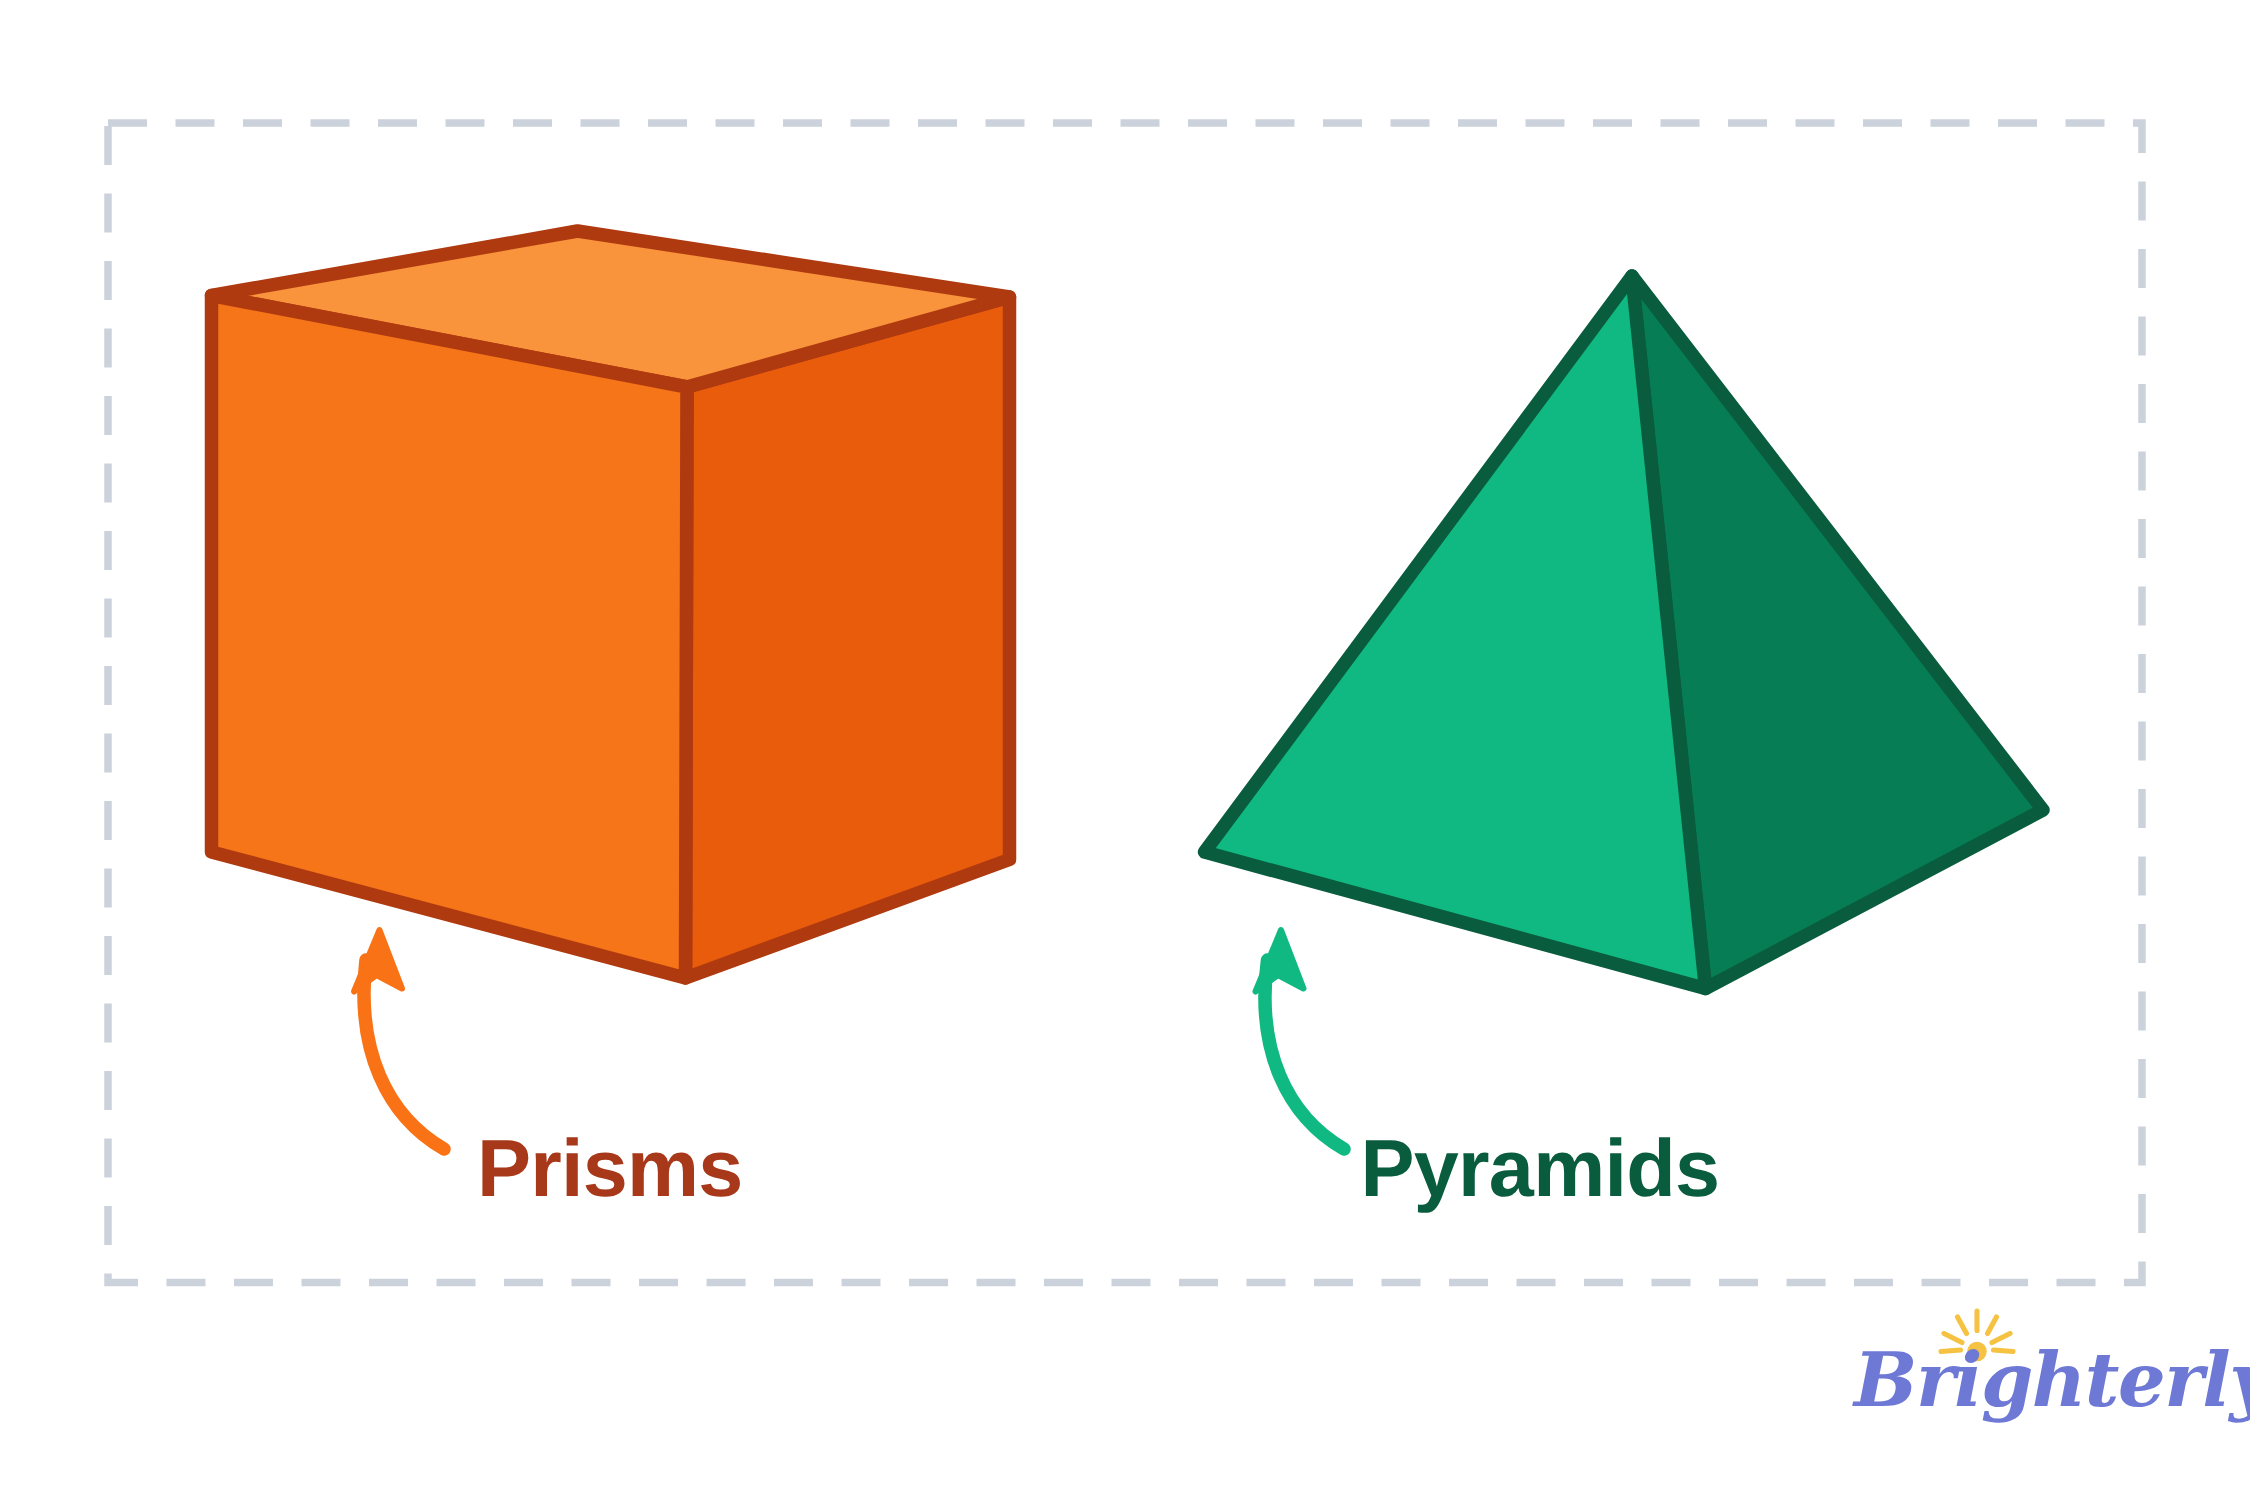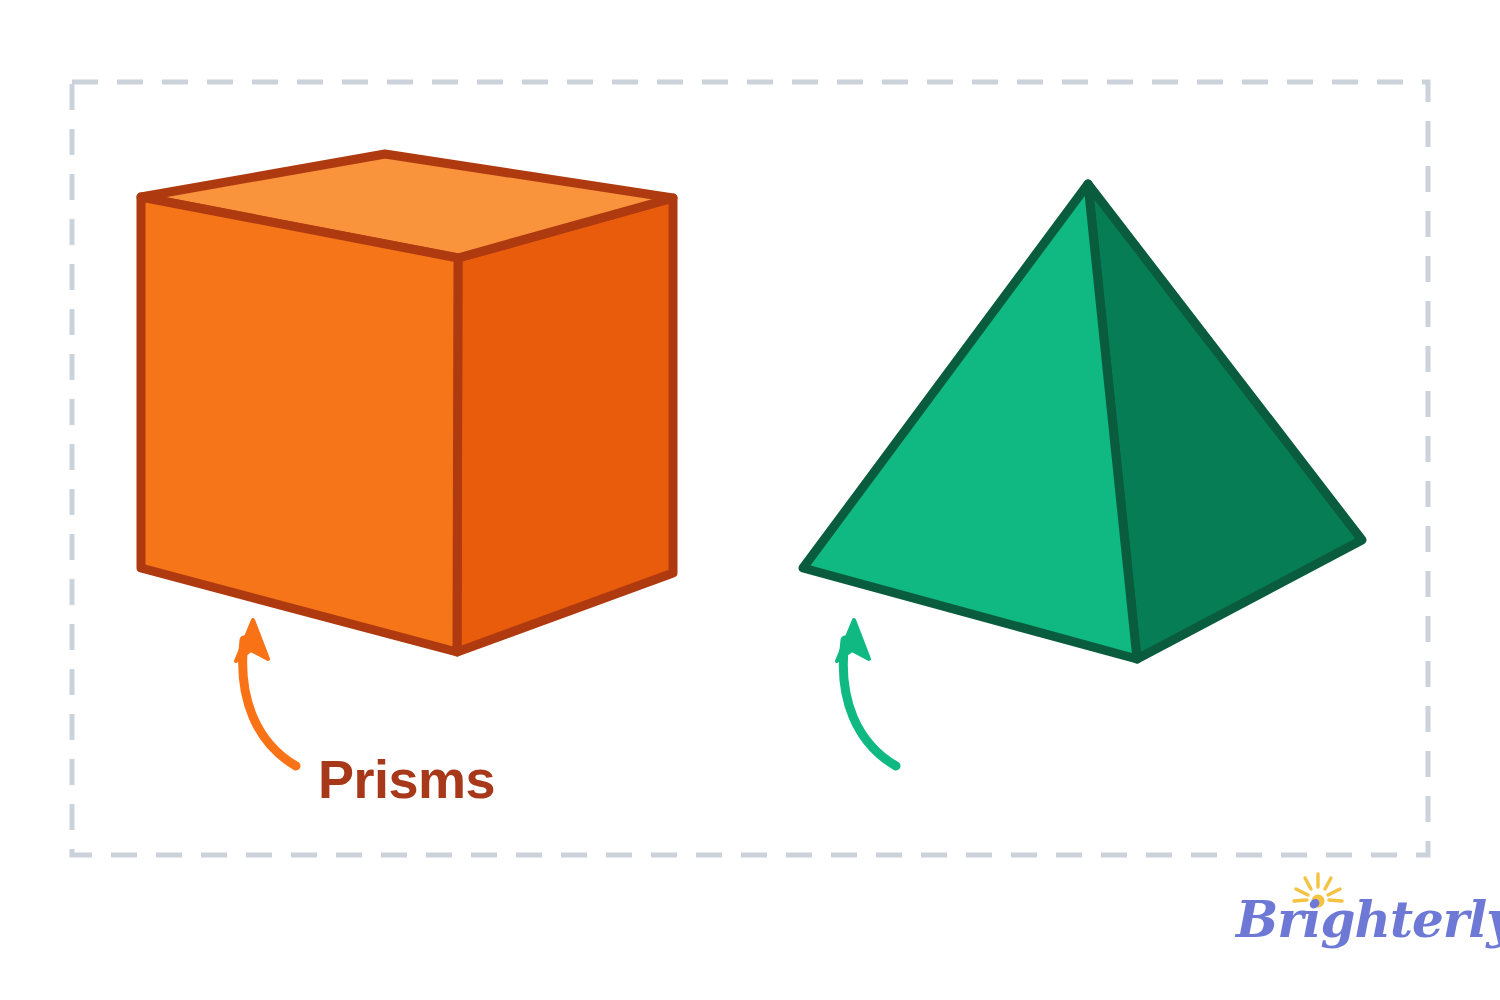--- a/index.html
+++ b/index.html
@@ -107,20 +107,21 @@
 
     <g>
       <path d="M 896 766 C 858 744 837 700 845 640" fill="none" stroke="#10B981" stroke-width="9" stroke-linecap="round"></path>
       <path d="M 854 620 L 869 659 L 852 650 L 837 661 Z" fill="#10B981" stroke="#10B981" stroke-width="4" stroke-linejoin="round"></path>
     </g>
 
   </svg>
 
   <div class="label-text" id="prisms-label">Prisms</div>
 
+  <div class="label-text" id="pyramids-label">Pyramids</div>
 
   <div id="brand-logo">
     <svg id="logo-sunburst" viewBox="0 0 60 48" xmlns="http://www.w3.org/2000/svg">
       <g stroke="#F5C242" stroke-width="3.4" stroke-linecap="round" fill="none">
         <line x1="30" y1="4" x2="30" y2="17"></line>
         <line x1="17" y1="8" x2="23" y2="19"></line>
         <line x1="43" y1="8" x2="37" y2="19"></line>
         <line x1="8" y1="19" x2="20" y2="25"></line>
         <line x1="52" y1="19" x2="40" y2="25"></line>
         <line x1="6" y1="31" x2="19" y2="30"></line>

